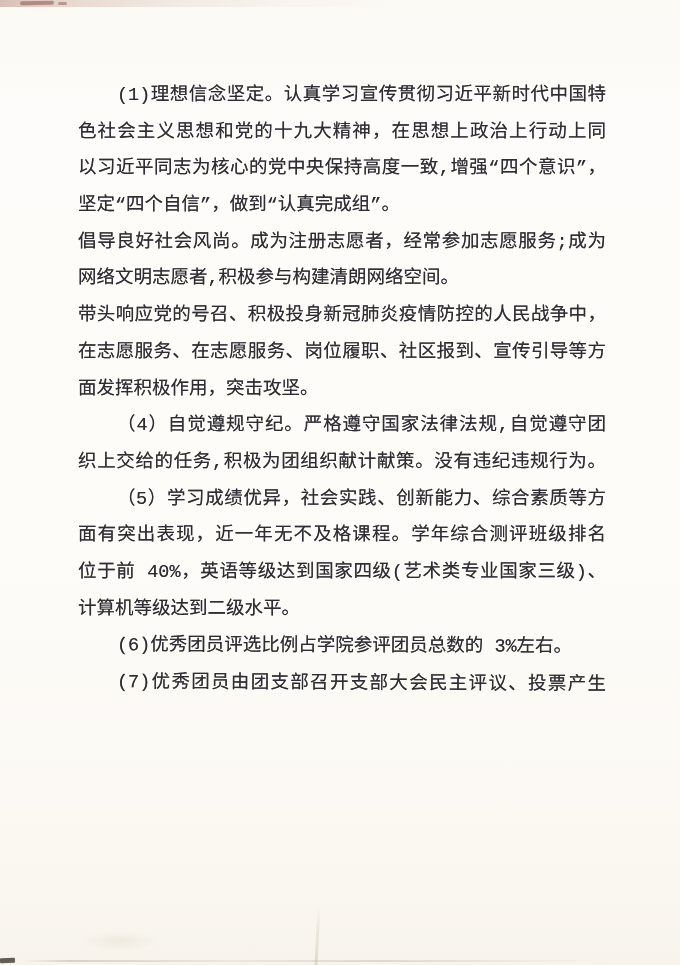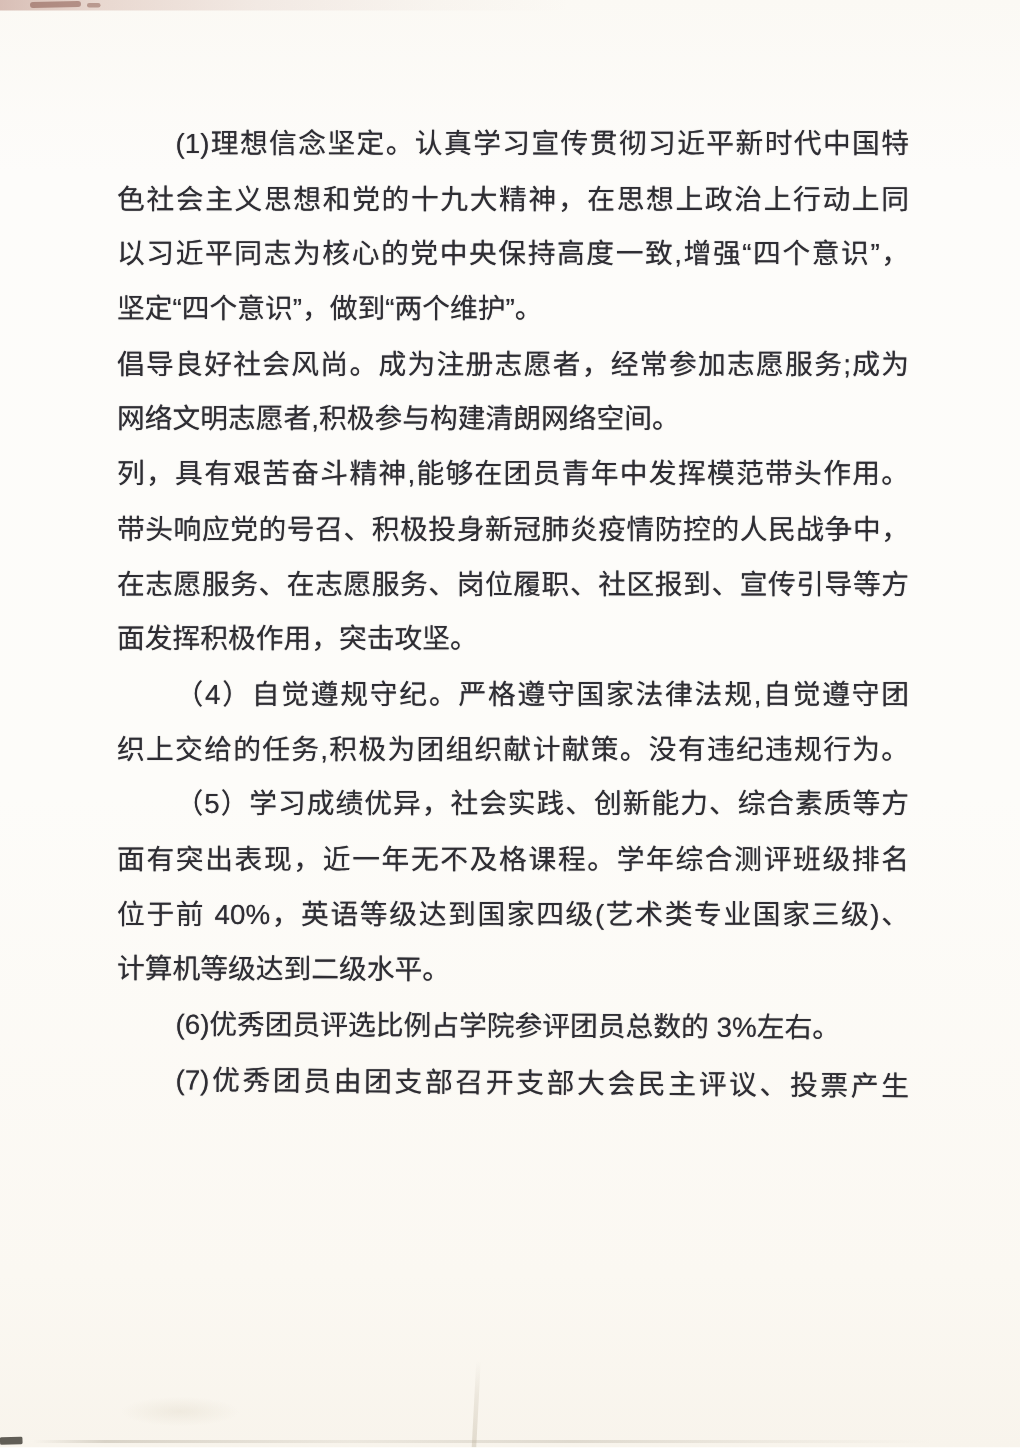--- a/index.html
+++ b/index.html
@@ -12,21 +12,21 @@
     width: 680px;
     height: 965px;
     overflow: hidden;
     background:
       linear-gradient(180deg,
         #fbf9f4 0%,
         #fdfcfa 12%,
         #fdfcf9 55%,
         #fbf8f2 88%,
         #f8f4ec 100%);
-    font-family: Liberation Sans, sans-serif;
+    font-family: Liberation Mono, monospace;
   }
 
   
   .text-block {
     position: absolute;
     left: 78px;
     top: 78px;
     width: 528px;
     color: #2e2d33;
     font-size: 18.5px;
@@ -134,24 +134,23 @@
   <div class="artifact top-streak-speck-b"></div>
   <div class="artifact bottom-line"></div>
   <div class="artifact bottom-corner-mark"></div>
   <div class="artifact crease"></div>
   <div class="artifact bottom-blotch"></div>
 
   <div class="text-block">
       <div class="line indent full">(1)理想信念坚定。认真学习宣传贯彻习近平新时代中国特</div>
       <div class="line full">色社会主义思想和党的十九大精神，在思想上政治上行动上同</div>
       <div class="line full">以习近平同志为核心的党中央保持高度一致,增强“四个意识”，</div>
-      <div class="line">坚定“四个意识”，做到“两个维护”。</div>
+      <div class="line">坚定“四个自信”，做到“认真完成组”。</div>
       <div class="line full">倡导良好社会风尚。成为注册志愿者，经常参加志愿服务;成为</div>
       <div class="line">网络文明志愿者,积极参与构建清朗网络空间。</div>
-      <div class="line full">列，具有艰苦奋斗精神,能够在团员青年中发挥模范带头作用。</div>
       <div class="line full">带头响应党的号召、积极投身新冠肺炎疫情防控的人民战争中，</div>
       <div class="line full">在志愿服务、在志愿服务、岗位履职、社区报到、宣传引导等方</div>
       <div class="line">面发挥积极作用，突击攻坚。</div>
       <div class="line indent full">（4）自觉遵规守纪。严格遵守国家法律法规,自觉遵守团</div>
       <div class="line full">织上交给的任务,积极为团组织献计献策。没有违纪违规行为。</div>
       <div class="line indent full">（5）学习成绩优异，社会实践、创新能力、综合素质等方</div>
       <div class="line full">面有突出表现，近一年无不及格课程。学年综合测评班级排名</div>
       <div class="line full">位于前 40%，英语等级达到国家四级(艺术类专业国家三级)、</div>
       <div class="line">计算机等级达到二级水平。</div>
       <div class="line indent">(6)优秀团员评选比例占学院参评团员总数的 3%左右。</div>

